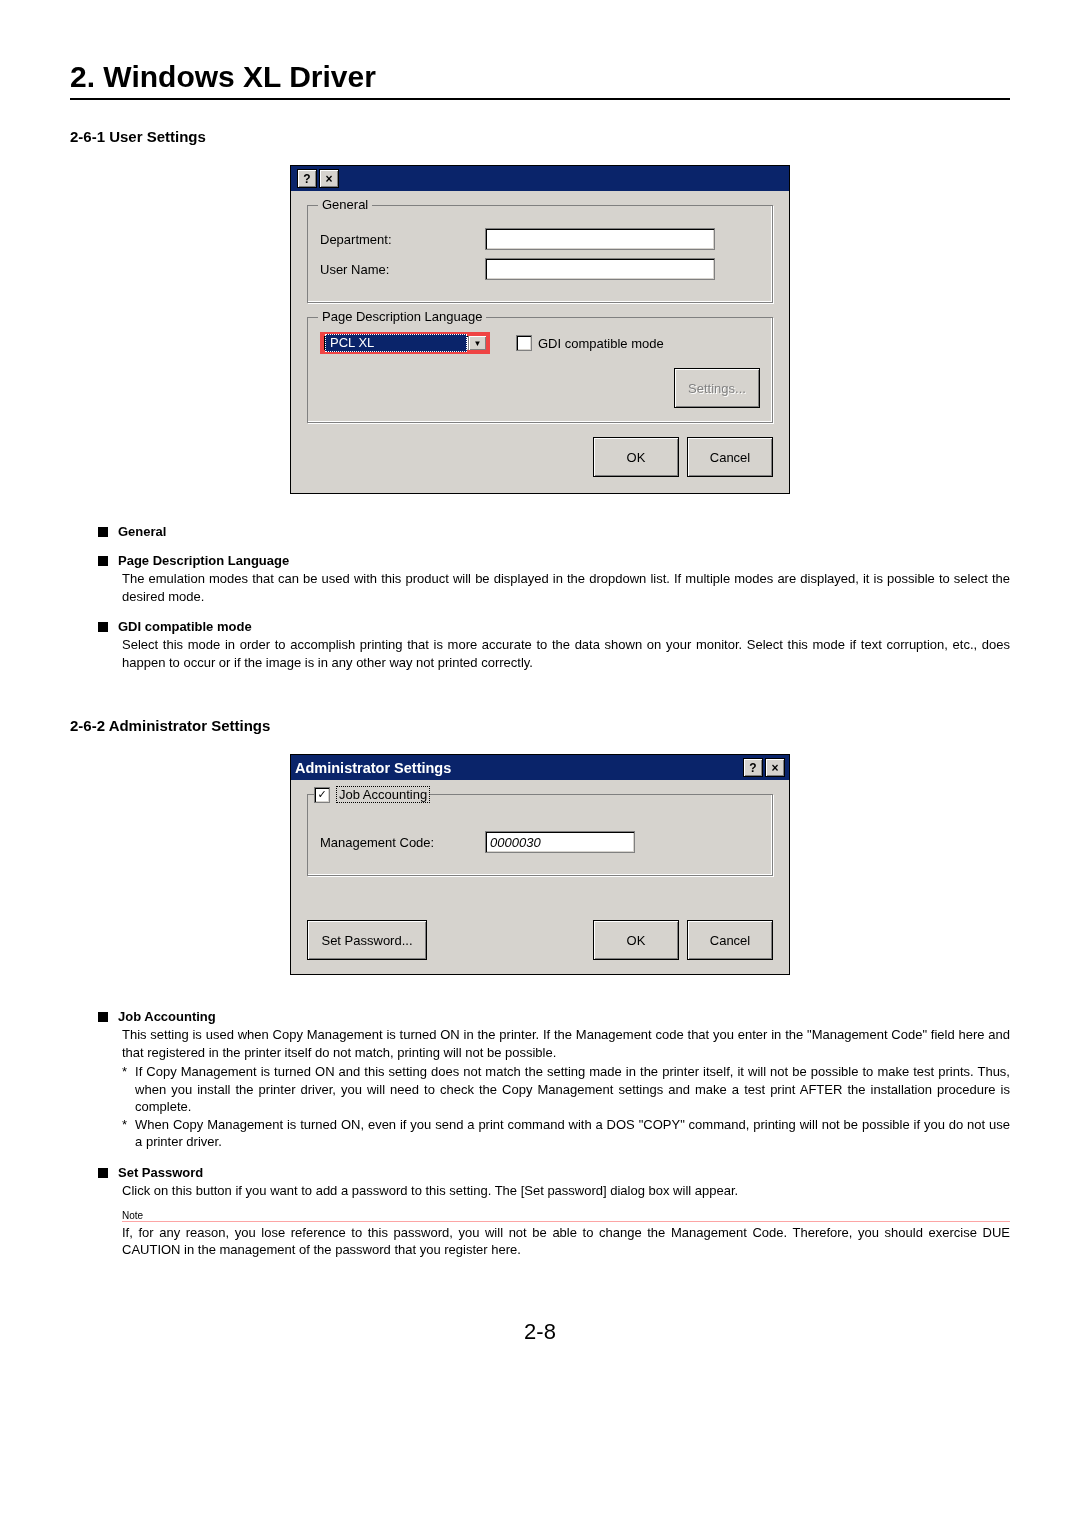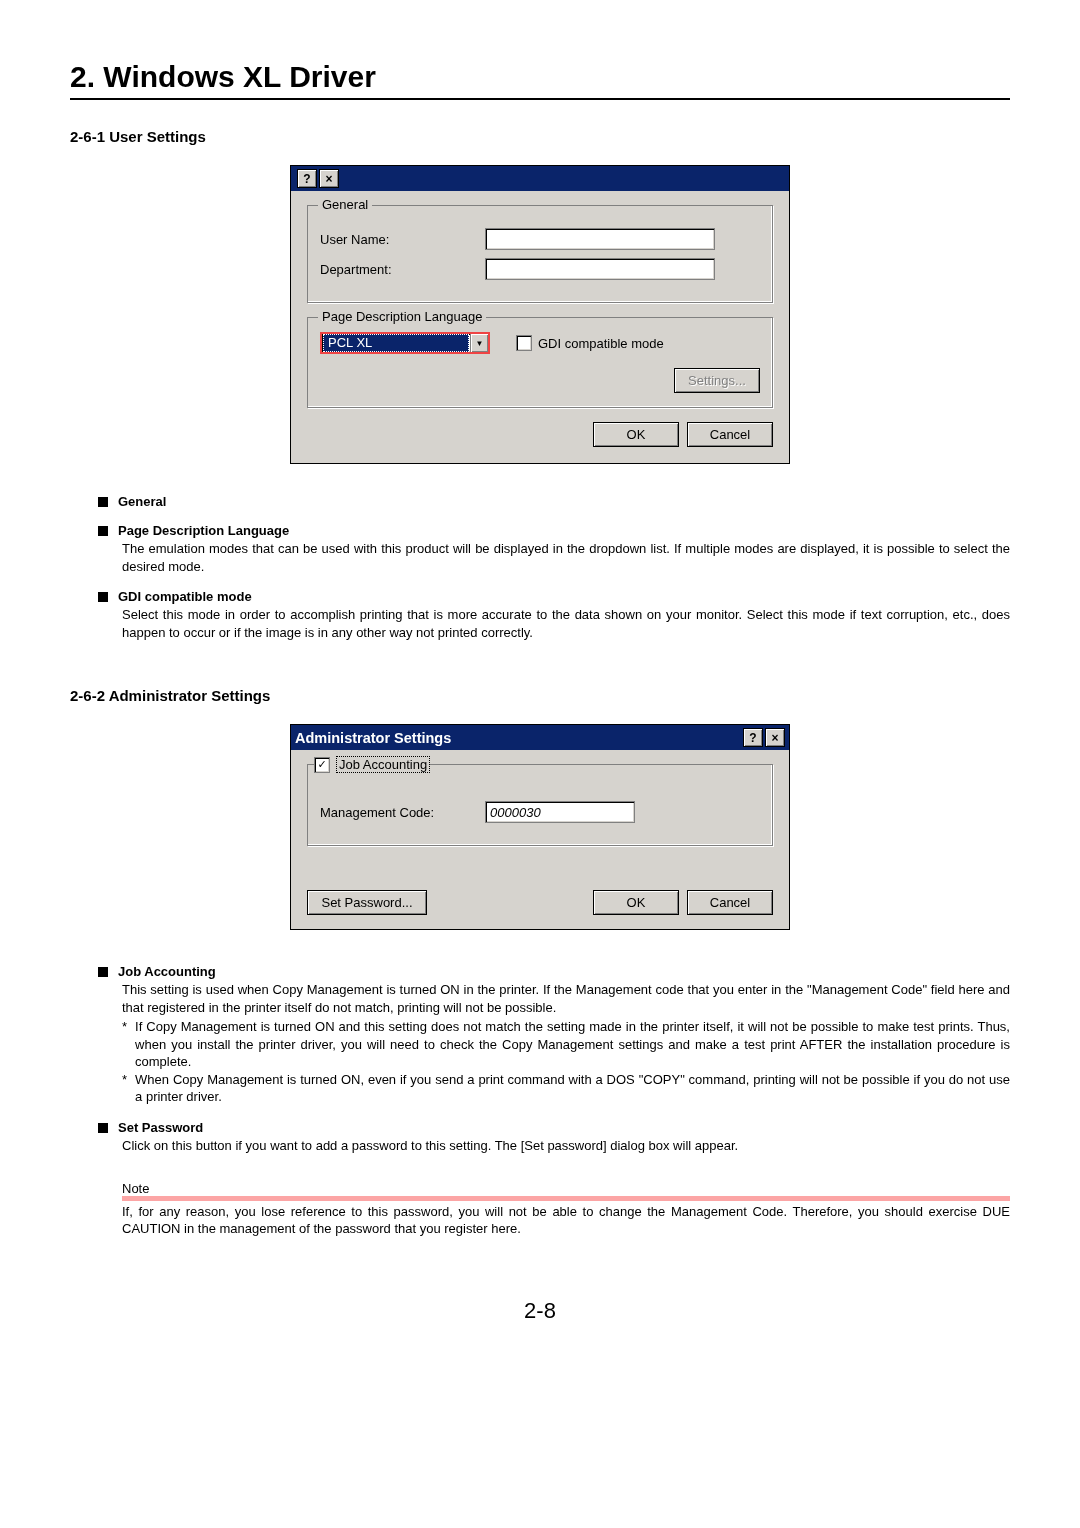--- a/index.html
+++ b/index.html
@@ -101,21 +101,21 @@
     padding: 1px 4px;
     font-family: Tahoma, sans-serif;
     font-size: 13px;
   }
   .select-wrap {
     display: flex;
     align-items: center;
     width: 170px;
     height: 22px;
     background: #fff;
-    border: 2px solid #ef4444;
+    border: 4px solid #ef4444;
     box-shadow: inset 1px 1px 0 #000, inset -1px -1px 0 #d6d3ce;
     box-sizing: border-box;
   }
   .select-text {
     flex: 1;
     padding: 0 4px;
     background: #0a246a;
     color: #fff;
     border: 1px dotted #fff;
     margin: 1px;
@@ -142,21 +142,21 @@
     margin-right: 6px;
     display: flex;
     align-items: center;
     justify-content: center;
     font-size: 11px;
     line-height: 1;
   }
   .check-row { display: flex; align-items: center; font-size: 13px; }
   .win-button {
     min-width: 86px;
-    height: 25px;
+    height: 40px;
     background: #d6d3ce;
     border: 1px solid #000;
     box-shadow: inset 1px 1px 0 #fff, inset -1px -1px 0 #808080;
     font-family: Tahoma, sans-serif;
     font-size: 13px;
     padding: 0 10px;
     cursor: default;
     box-sizing: border-box;
     display: inline-flex;
     align-items: center;
@@ -179,23 +179,23 @@
   }
   .ast-list {
     font-size: 13px;
     line-height: 1.35;
     text-align: justify;
     margin-top: 2px;
   }
   .ast-row { display: flex; gap: 8px; }
   .ast-row .ast { flex-shrink: 0; }
   .note-word {
-    font-size: 13px;
-    border-bottom: 5px solid #fca5a5;
-    margin-top: 26px;
+    font-size: 10px;
+    border-bottom: 1px solid #fca5a5;
+    margin-top: 10px;
   }
   .note-body {
     font-size: 13px;
     line-height: 1.35;
     text-align: justify;
     margin-top: 2px;
   }
   .page-number {
     text-align: center;
     font-size: 22px;
@@ -224,25 +224,25 @@
   <div class="dialog">
     <div class="titlebar">
       <span class="tbtn">?</span>
       <span class="tbtn">×</span>
     </div>
     <div class="dialog-body">
 
       <div class="groupbox">
         <span class="groupbox-legend">General</span>
         <div class="field-row">
+          <span class="field-label">Department:</span>
+          <input class="text-input" style="">
+        </div>
+        <div class="field-row">
           <span class="field-label">User Name:</span>
-          <input class="text-input" style="">
-        </div>
-        <div class="field-row">
-          <span class="field-label">Department:</span>
           <input class="text-input" style="">
         </div>
       </div>
 
       <div class="groupbox">
         <span class="groupbox-legend">Page Description Language</span>
         <div style="display:flex; align-items:center; gap:26px;">
           <div class="select-wrap">
             <span class="select-text">PCL XL</span>
             <span class="select-arrow"></span>

